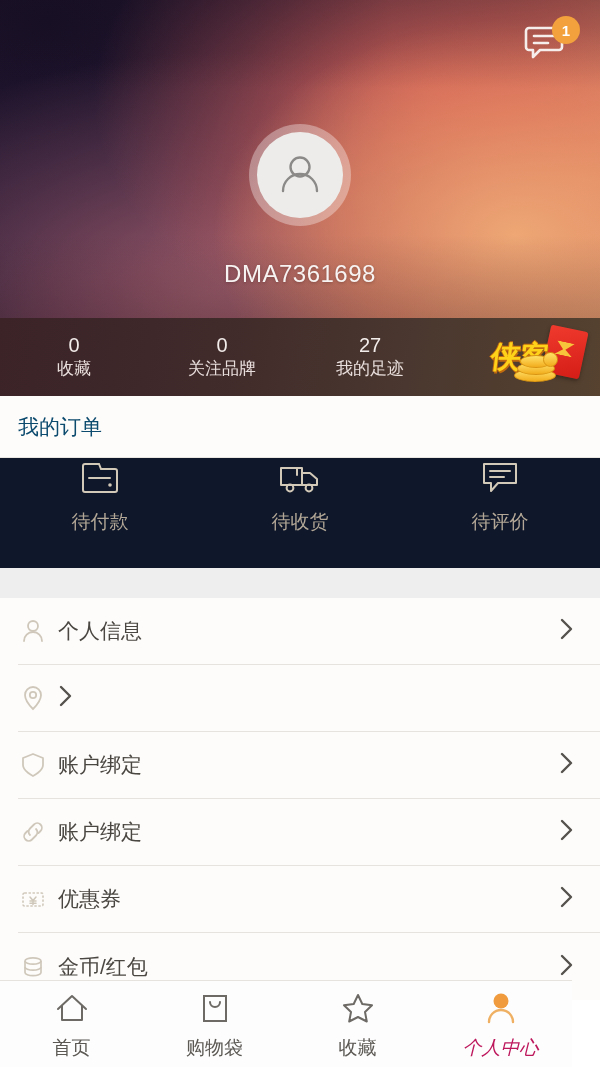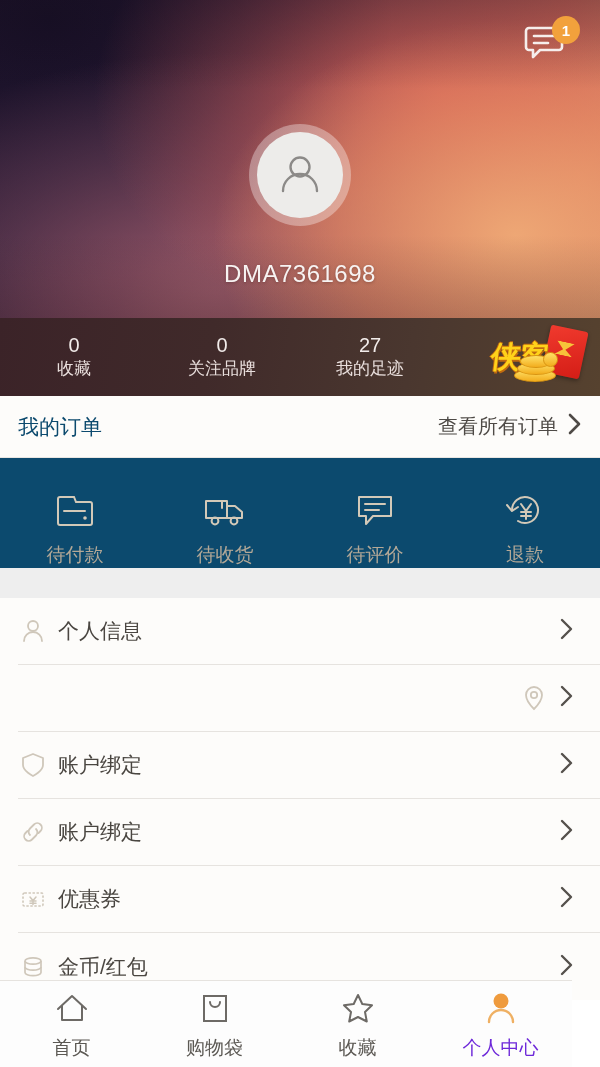--- a/index.html
+++ b/index.html
@@ -129,38 +129,37 @@
     border-bottom:1px solid #e9e6e2;
   }
   .order-head .title{ font-size:21px; color:#0c4a6e; }
   .order-head .more{
     display:flex; align-items:center; gap:9px;
     font-size:20px; color:#4e4a46;
   }
 
   .order-grid{
     height:110px;
-    display:flex; align-items:flex-end;
-    background:#0c4a6e;
+    display:flex; align-items:flex-start;
+    background:#0f172a;
   }
   .order-item{
     flex:1 1 0;
     display:flex; flex-direction:column; align-items:center; gap:9px;
   }
   .order-item .lbl{ font-size:19px; color:#b3a897; }
 
   .spacer{ height:30px; background:#eeeeee; }
 
   
   .menu{ background:#fdfcfa; }
   .menu-row{
     height:67px; margin-left:18px; padding-right:26px;
     display:flex; align-items:center;
     border-bottom:1px solid #e6e3df;
-    justify-content:flex-end;
   }
   .menu-row:last-child{ border-bottom:none; }
   .menu-icon{
     width:30px; height:30px; flex:0 0 30px;
     display:flex; align-items:center; justify-content:center;
     margin-right:10px;
   }
   .menu-label{
     flex:1 1 auto;
     font-size:21px; color:#4a4641;
@@ -173,21 +172,21 @@
     background:#fdfdfd;
     border-top:1px solid #e6e3df;
     display:flex; align-items:center;
   }
   .tab{
     flex:1 1 0;
     display:flex; flex-direction:column; align-items:center; gap:6px;
     padding-top:4px;
   }
   .tab .lbl{ font-size:19px; color:#5c5954; }
-  .tab.active .lbl{ color:#6d28d9; }
+  .tab.active .lbl{ color:#be185d;font-style:italic; }
 </style>
 </head>
 <body>
 
 <div class="hero">
   <div class="hero-vig"></div>
 
   <div class="msg-btn">
     <span class="msg-bubble">
       <svg width="40" height="38" viewBox="0 0 40 38">
@@ -233,28 +232,20 @@
       <span class="coin c2"></span>
       <span class="coin c3"></span>
       <span class="coin-up"></span>
     </span>
   </div>
 </div>
 
 <div class="panel">
   <div class="order-head">
     <span class="title">我的订单</span>
-    <span class="more">
-      <span>查看所有订单</span>
-      <span>
-        <svg width="15" height="24" viewBox="0 0 15 24">
-          <path d="M3 3 L12 12 L3 21" fill="none" stroke="#4e4a46" stroke-width="2.6" stroke-linecap="round" stroke-linejoin="round"></path>
-        </svg>
-      </span>
-    </span>
   </div>
 
   <div class="order-grid">
 
     <div class="order-item">
       <span>
         <svg width="42" height="38" viewBox="0 0 42 38">
           <path d="M4 9 V32 A2 2 0 0 0 6 34 H36 A2 2 0 0 0 38 32 V13 A2 2 0 0 0 36 11 H22 L20 6 H6 A2 2 0 0 0 4 8 Z" fill="none" stroke="#d3c9b8" stroke-width="2"></path>
           <line x1="10" y1="20" x2="31" y2="20" stroke="#d3c9b8" stroke-width="2" stroke-linecap="round"></line>
           <circle cx="31" cy="27" r="1.8" fill="#d3c9b8"></circle>
@@ -280,30 +271,20 @@
       <span>
         <svg width="42" height="38" viewBox="0 0 42 38">
           <path d="M5 6 H37 V25 H19 L12 33 V25 H5 Z" fill="none" stroke="#d3c9b8" stroke-width="2" stroke-linejoin="round"></path>
           <line x1="11" y1="13" x2="31" y2="13" stroke="#d3c9b8" stroke-width="2" stroke-linecap="round"></line>
           <line x1="11" y1="19" x2="25" y2="19" stroke="#d3c9b8" stroke-width="2" stroke-linecap="round"></line>
         </svg>
       </span>
       <span class="lbl">待评价</span>
     </div>
 
-    <div class="order-item">
-      <span>
-        <svg width="42" height="38" viewBox="0 0 42 38">
-          <path d="M8 19 A13 13 0 1 1 14 30" fill="none" stroke="#d3c9b8" stroke-width="2" stroke-linecap="round"></path>
-          <path d="M3 14 L8 20 L14 16" fill="none" stroke="#d3c9b8" stroke-width="2" stroke-linecap="round" stroke-linejoin="round"></path>
-          <path d="M17 13 L22 20 L27 13 M17 21 H27 M17 25 H27 M22 20 V28" fill="none" stroke="#d3c9b8" stroke-width="2" stroke-linecap="round"></path>
-        </svg>
-      </span>
-      <span class="lbl">退款</span>
-    </div>
 
   </div>
 </div>
 
 <div class="spacer"></div>
 
 <div class="menu">
 
   <div class="menu-row">
     <span class="menu-icon">

